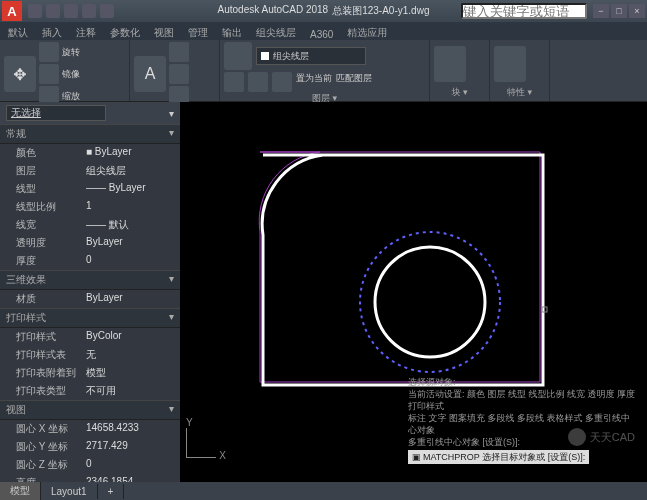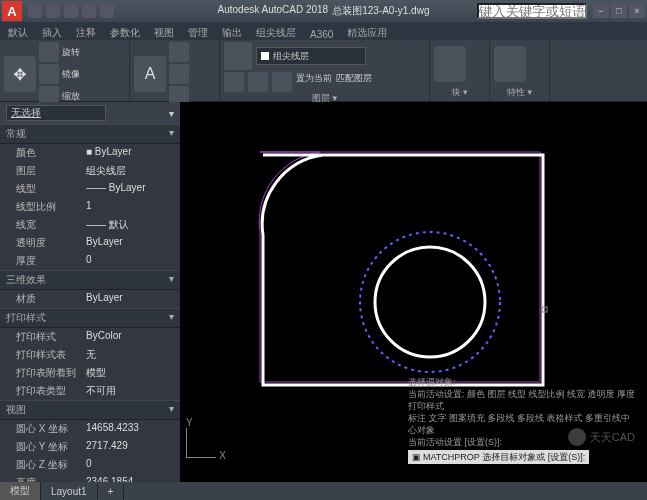--- a/index.html
+++ b/index.html
@@ -2,21 +2,21 @@
 <html><head>
 <meta charset="utf-8">
 <style>
 * { margin: 0; padding: 0; box-sizing: border-box; font-family: "Microsoft YaHei", sans-serif; }
 body { width: 647px; height: 500px; background: #1e1e1e; overflow: hidden; position: relative; }
 .titlebar { height: 22px; background: linear-gradient(#4a5560,#3a4550); display: flex; align-items: center; color: #ddd; font-size: 10px; position: relative; }
 .logo { width: 20px; height: 20px; background: #d8392c; color: #fff; font-weight: bold; display: flex; align-items: center; justify-content: center; font-size: 13px; margin-left: 2px; }
 .qat { display: flex; gap: 4px; margin-left: 6px; }
 .qat span { width: 14px; height: 14px; background: #556; border-radius: 2px; }
 .title-center { position: absolute; left: 50%; transform: translateX(-50%); display: flex; gap: 4px; }
-.searchbox { position: absolute; right: 60px; width: 110px; height: 16px; background: #fff; border-radius: 2px; }
+.searchbox { position: absolute; right: 60px; width: 126px; height: 16px; background: #fff; border-radius: 2px; }
 .wincontrols { position: absolute; right: 2px; display: flex; gap: 2px; }
 .wincontrols span { width: 16px; height: 14px; background: #556; display: flex; align-items: center; justify-content: center; color: #ccc; font-size: 9px; }
 .menubar { height: 18px; background: #2d3640; display: flex; align-items: flex-end; color: #aaa; font-size: 10px; padding-left: 8px; gap: 14px; }
 .ribbon { height: 62px; background: #3a414a; display: flex; border-bottom: 1px solid #222; }
 .panel { border-right: 1px solid #2a3038; padding: 2px 4px; display: flex; flex-direction: column; }
 .panel-top { display: flex; gap: 3px; align-items: center; flex: 1; }
 .panel-label { font-size: 9px; color: #aaa; text-align: center; display: flex; align-items: center; justify-content: center; gap: 2px; }
 .ribbtn { width: 20px; height: 20px; background: #4a525c; border-radius: 2px; }
 .ribbtn-lg { width: 32px; height: 36px; background: #4a525c; border-radius: 3px; display: flex; align-items: center; justify-content: center; color: #ddd; font-size: 16px; }
 .rib-txt { color: #ccc; font-size: 9px; }
@@ -246,21 +246,21 @@
     <div class="ucs">
       <div>Y</div>
       <div style="border-left:1px solid #888;border-bottom:1px solid #888;width:30px;height:30px;position:relative">
         <span style="position:absolute;right:-10px;bottom:-4px">X</span>
       </div>
     </div>
     <div class="cmdline">
       <div>选择源对象:</div>
       <div>当前活动设置:  颜色 图层 线型 线型比例 线宽 透明度 厚度 打印样式</div>
       <div>标注 文字 图案填充 多段线 多段线 表格样式 多重引线中心对象</div>
-      <div>当前活动设置 [设置(S)]:</div>
+      <div>多重引线中心对象 [设置(S)]:</div>
       <div class="cmd-input">▣ <span>MATCHPROP 选择目标对象或  [设置(S)]:</span></div>
     </div>
     <div class="watermark">
       <div class="wm-circle"></div>
         <span>天天CAD</span>
     </div>
   </div>
 </div>
 
 <div class="tabs">

